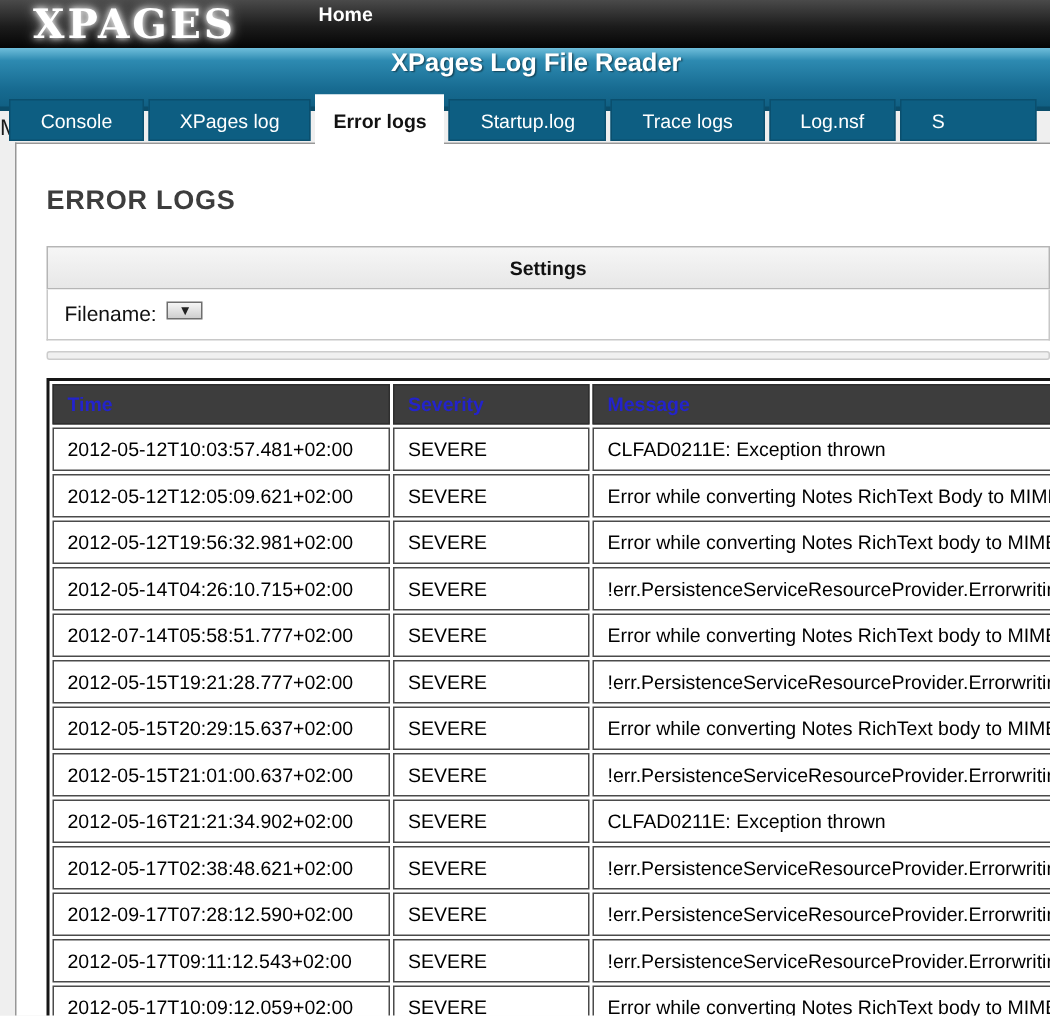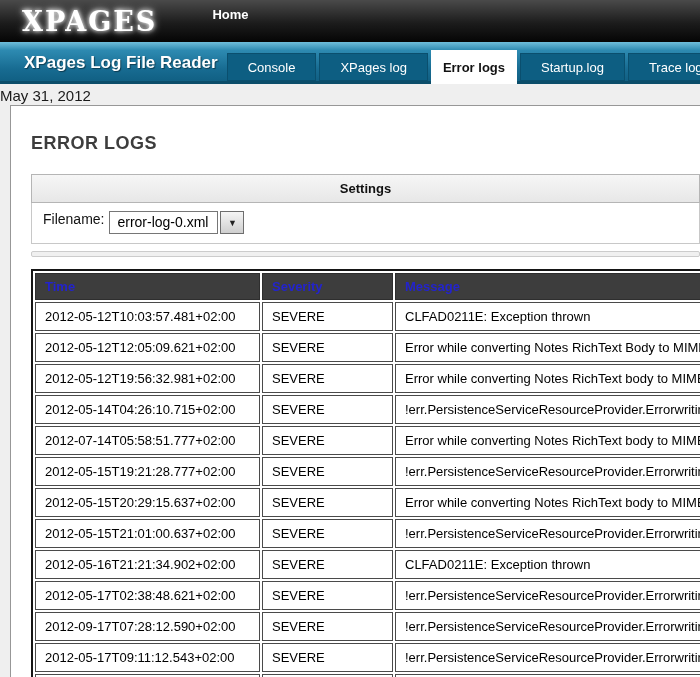--- a/index.html
+++ b/index.html
@@ -1,30 +1,30 @@
 <!DOCTYPE html>
 <html><head>
 <meta charset="utf-8">
 <style>
   * { margin:0; padding:0; box-sizing:border-box; }
   html,body { width:700px; height:677px; overflow:hidden; background:#efefef;
               font-family:"Liberation Sans", sans-serif; }
 
   
-  .topbar { height:42px; background:linear-gradient(180deg,#4a4a4a 0%,#1c1c1c 55%,#050505 100%);
+  .topbar { height:32px; background:linear-gradient(180deg,#4a4a4a 0%,#1c1c1c 55%,#050505 100%);
             display:flex; align-items:center; }
   .logo { font-family:"DejaVu Serif", serif; font-weight:bold; font-size:27px; color:#fff;
           letter-spacing:2px; margin-left:22px;
           text-shadow:0 0 4px #fff, 0 0 9px rgba(255,255,255,.75); }
   .home-link { color:#fff; font-weight:bold; font-size:13px; margin-left:55px;
                position:relative; top:-7px; cursor:pointer; }
 
   
-  .nav { height:42px; position:relative; display:flex; align-items:flex-end;
-         background:linear-gradient(180deg,#6fbedb 0%,#2d8ab1 20%,#176b91 65%,#0f5d80 100%); }
+  .nav { height:42px; position:relative; display:flex; align-items:center;
+         background:linear-gradient(180deg,#6fbedb 0%,#2d8ab1 20%,#176b91 65%,#0f5d80 100%);flex-direction:column; }
   .nav-strip { position:absolute; left:0; right:0; bottom:0; height:3px; background:#0b4d6a; }
   .nav-title { color:#fff; font-size:17px; font-weight:bold; margin:0 9px 11px 24px;
                white-space:nowrap; text-shadow:1px 1px 1px rgba(0,0,0,.45); }
   .tabs { display:flex; align-items:flex-end; position:relative; z-index:1; }
   .tab { height:28px; line-height:28px; margin:0 3px 3px 0; padding:0 20px;
          background:#0d5e82; border:1px solid #0a4f6e; color:#fff; font-size:13px;
          white-space:nowrap; cursor:pointer; }
   .tab.active { height:34px; line-height:34px; margin-bottom:0; padding:0 11px;
                 background:#fff; border-color:#fff; color:#121212; font-weight:bold; }
   .tab.clipped { padding-right:60px; }
@@ -90,21 +90,20 @@
 <div class="date-strip">May 31, 2012</div>
 
 <div class="content">
   <div class="page-title">ERROR LOGS</div>
 
   <div class="settings-panel">
     <div class="settings-header">Settings</div>
     <div class="settings-body">
       <span class="filename-label">Filename:</span>
       <span class="combo">
-        <span class="combo-text">error-log-0.xml</span>
         <span class="combo-btn">▼</span>
       </span>
     </div>
   </div>
 
   <div class="divider-bar"></div>
 
   <table class="log-table">
     <colgroup>
         <col style="width:225px">

